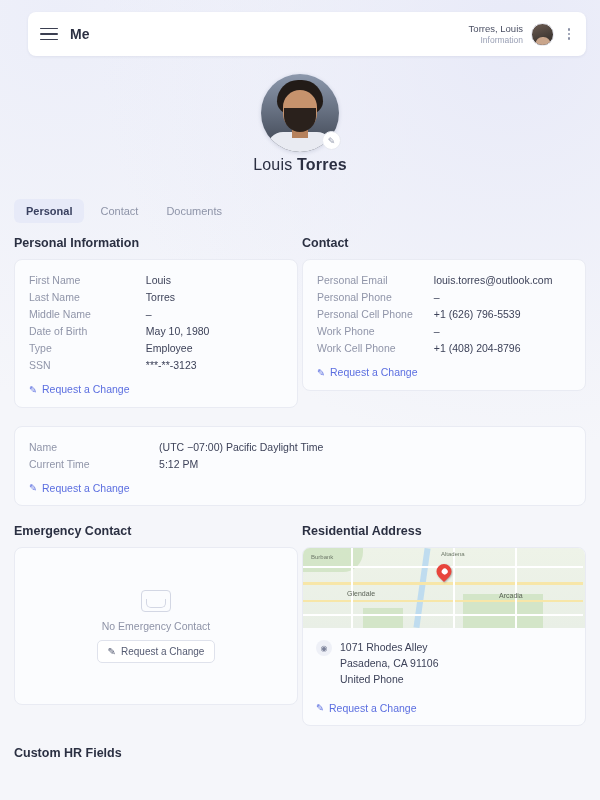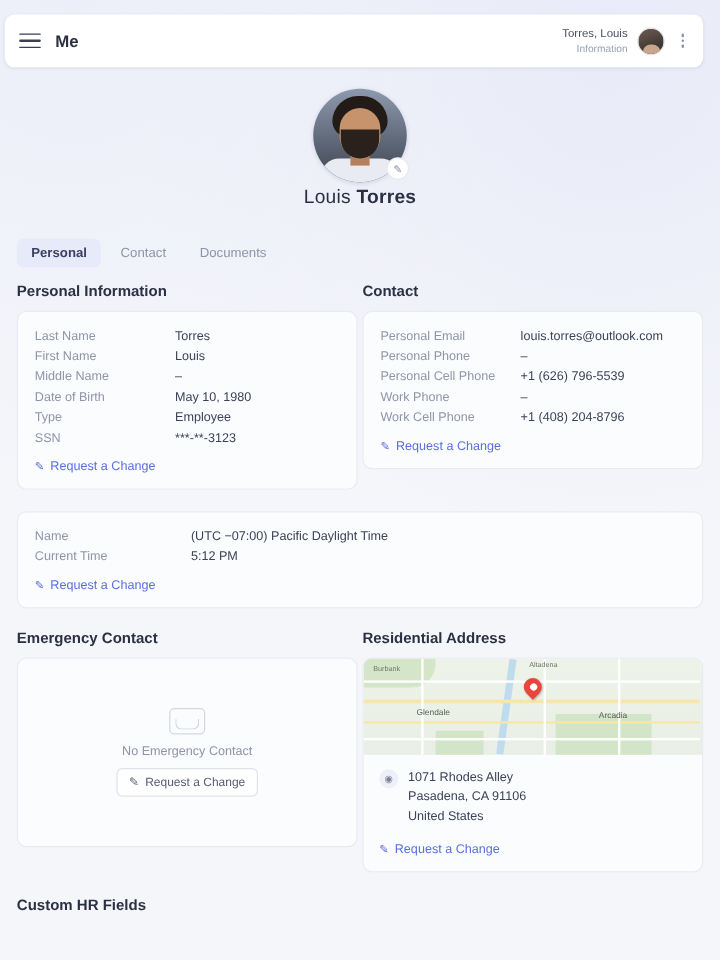--- a/index.html
+++ b/index.html
@@ -10,21 +10,21 @@
     overflow: hidden;
   }
   body {
     position: relative;
     background:
       radial-gradient(circle at 85% 5%, #e8eaf8 0%, rgba(232,234,248,0) 45%),
       radial-gradient(circle at 10% 2%, #eceef9 0%, rgba(236,238,249,0) 40%),
       #f5f6fa;
   }
   .topbar {
-    position: absolute; top: 12px; left: 4px; right: 14px; height: 44px;
+    position: absolute; top: 12px; left: 28px; right: 14px; height: 44px;
     background: #ffffff; border-radius: 8px;
     box-shadow: 0 1px 3px rgba(30,40,90,0.07);
     display: flex; align-items: center; padding: 0 10px;
   }
   .hamburger { width: 22px; height: 22px; display: flex; flex-direction: column;
     justify-content: center; gap: 4px; cursor: pointer; margin-right: 10px; padding: 0 2px;}
   .hamburger span { display: block; height: 1.5px; background: #3b3f51; border-radius: 1px; }
   .topbar-title { font-size: 14px; color: #2c3042; font-weight: 600; letter-spacing: .1px; }
   .topbar-right { margin-left: auto; display: flex; align-items: center; gap: 8px; }
   .user-text { text-align: right; line-height: 1.25; }
@@ -187,26 +187,26 @@
 </div>
 
 <div class="content">
 
   <div class="cols">
 
     <div class="col">
       <div class="section-title">Personal Information</div>
       <div class="card">
         <div class="row">
+          <div class="k">First Name</div>
+          <div class="v">Louis</div>
+        </div>
+        <div class="row">
           <div class="k">Last Name</div>
           <div class="v">Torres</div>
-        </div>
-        <div class="row">
-          <div class="k">First Name</div>
-          <div class="v">Louis</div>
         </div>
         <div class="row">
           <div class="k">Middle Name</div>
           <div class="v">–</div>
         </div>
         <div class="row">
           <div class="k">Date of Birth</div>
           <div class="v">May 10, 1980</div>
         </div>
         <div class="row">
@@ -304,21 +304,21 @@
           <div class="lbl" style="left:138px; top:3px;">Altadena</div>
           <div class="lbl" style="left:44px; top:42px; font-size:7px; color:#5b6357;">Glendale</div>
           <div class="lbl" style="left:196px; top:44px; font-size:7px; color:#5b6357;">Arcadia</div>
           <div class="pin"></div>
         </div>
         <div class="addr-body">
           <div class="pin-ic">◉</div>
           <div class="addr-lines">
             <div>1071 Rhodes Alley</div>
             <div>Pasadena, CA 91106</div>
-            <div>United States</div>
+            <div>United Phone</div>
           </div>
         </div>
         <div class="addr-foot">
           <div class="req" style="margin-top:0;">
             <span class="pen">✎</span>
             <span>Request a Change</span>
           </div>
         </div>
       </div>
     </div>

